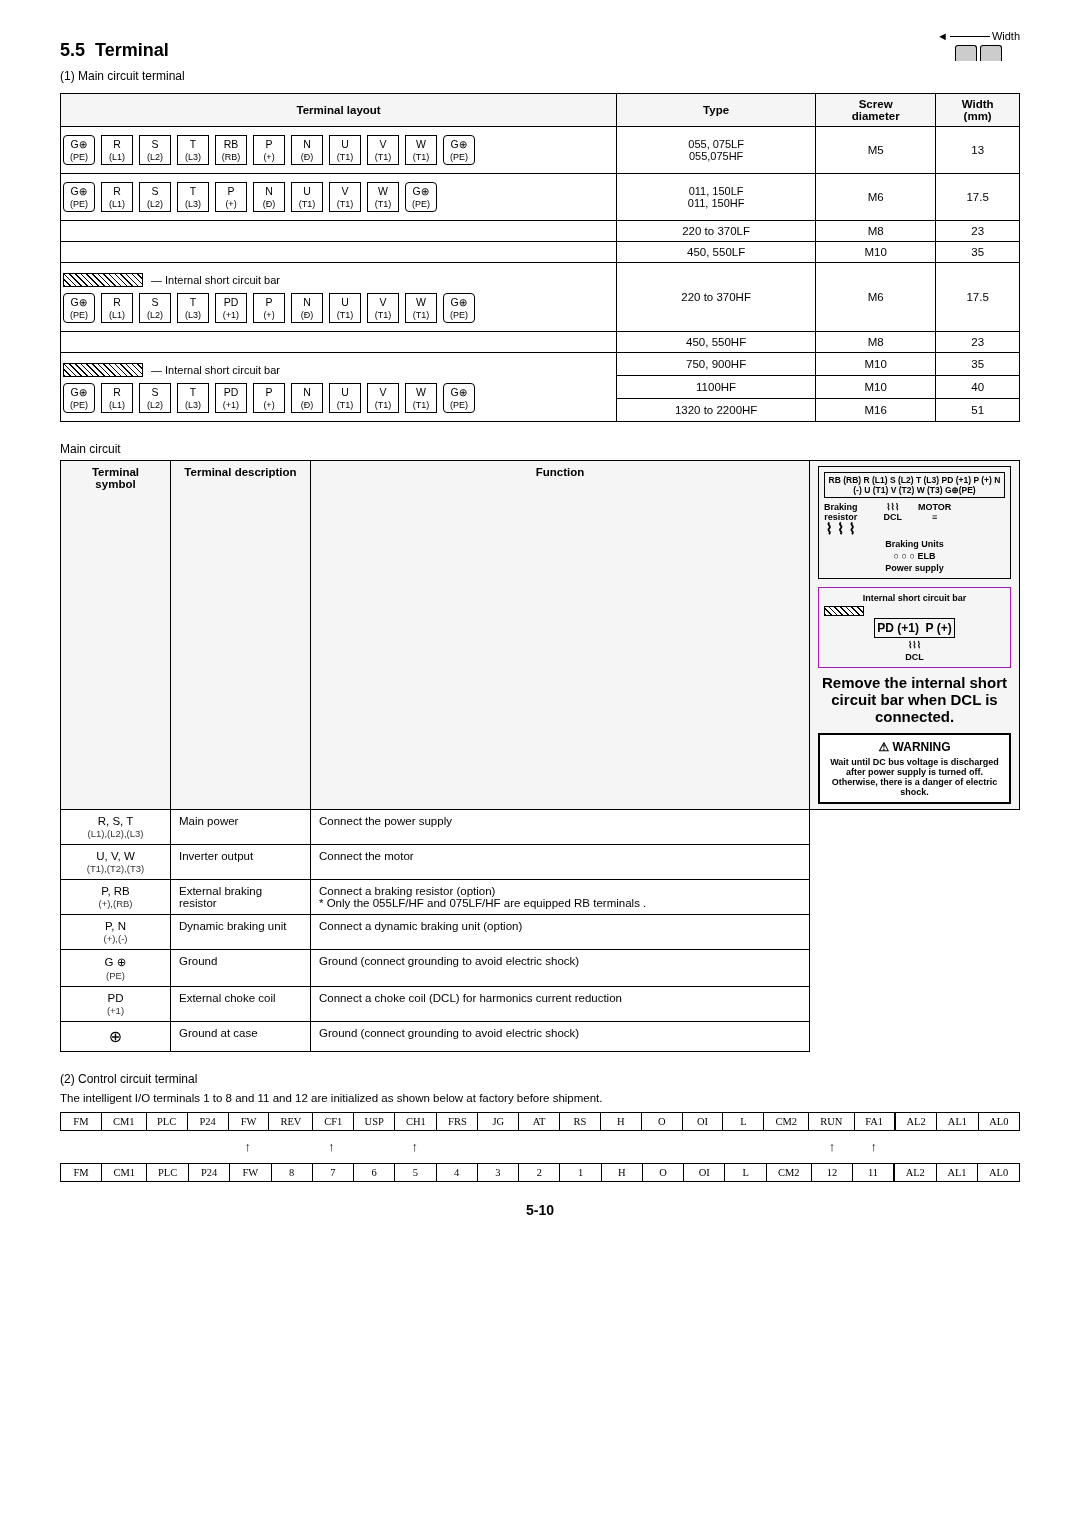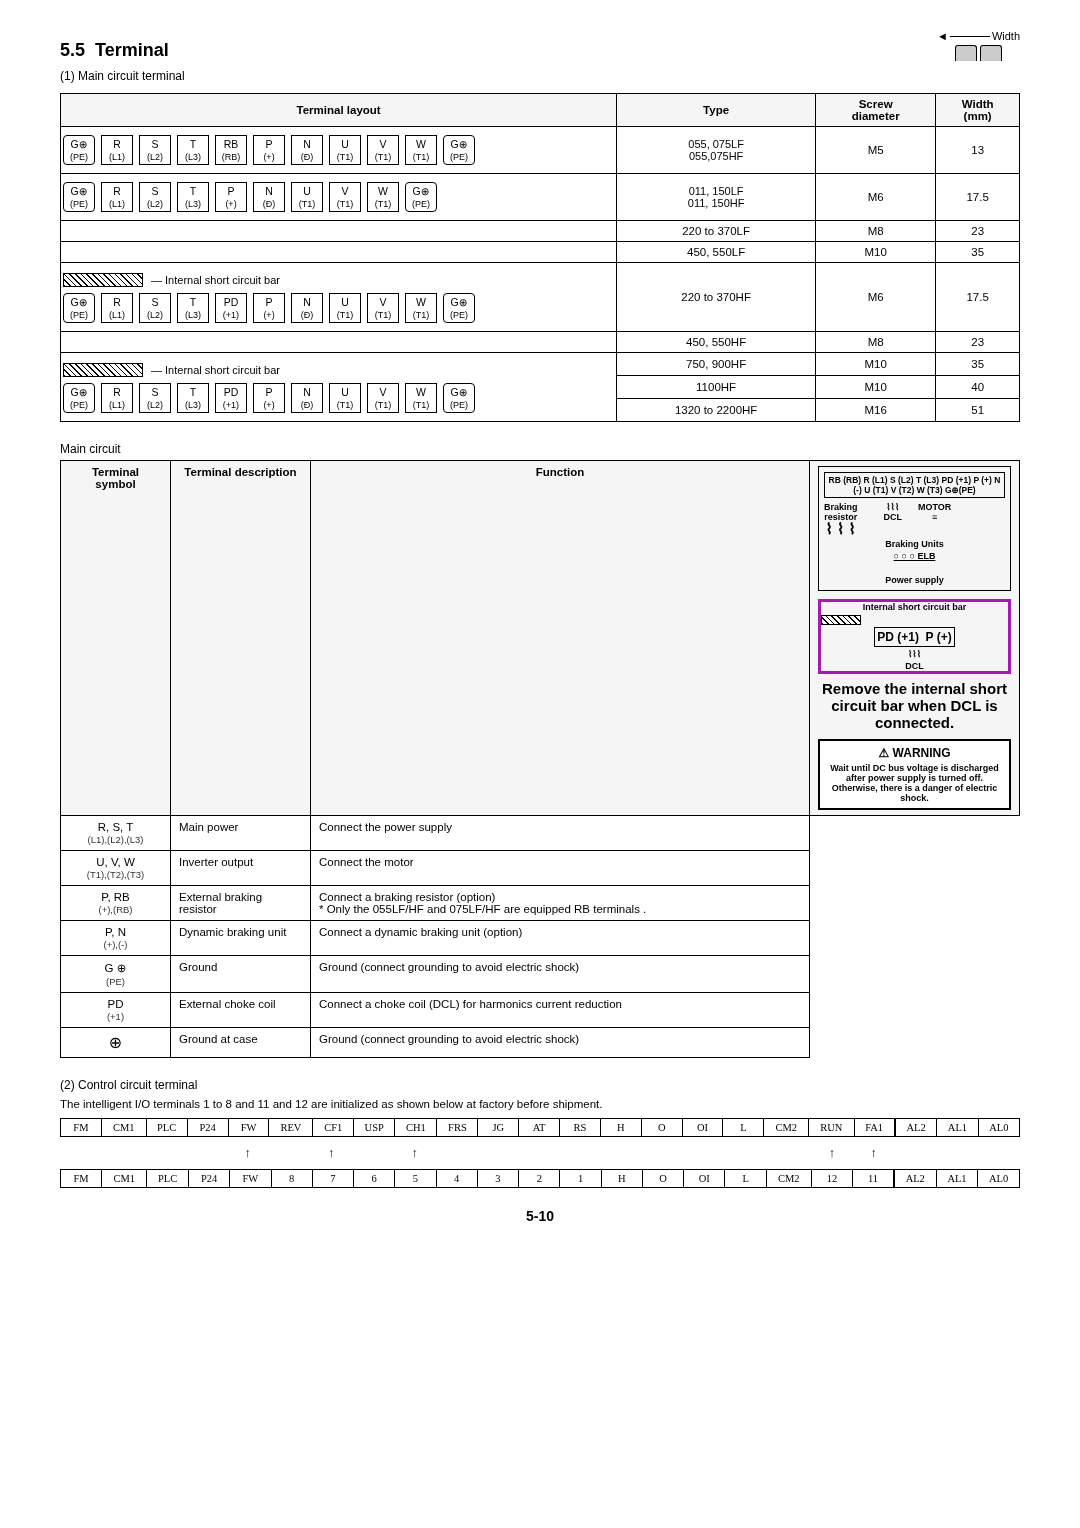--- a/index.html
+++ b/index.html
@@ -104,21 +104,22 @@
       font-size: 10.5px;
       background: #fff;
     }
     .warning-title { font-weight: bold; font-size: 12px; }
     .diagram-inner {
       border: 1px solid #000;
       padding: 5px;
       font-size: 9px;
     }
     .diagram-inner2 {
-      border: 3px solid #a21caf;
+      border: 1px solid #a21caf;
+      padding: 5px;
       font-size: 9px;
       margin-top: 8px;
     }
 
     
     .control-section { margin-top: 20px; }
     .control-note { font-size: 11.5px; margin-bottom: 8px; }
     .ctrl-table {
       width: 100%;
       border-collapse: collapse;
@@ -314,21 +315,21 @@
               <div style="margin-left:20px;">
                 <div>⌇⌇⌇</div>
                 <div>DCL</div>
               </div>
               <div style="margin-left:10px;">
                 <div>MOTOR</div>
                 <div>≡</div>
               </div>
             </div>
             <div style="font-size:9px;margin-bottom:2px;">Braking Units</div>
-            <div style="font-size:9px;margin-bottom:14px;text-decoration:underline;">○ ○ ○ ELB</div>
+            <div style="font-size:9px;margin-bottom:2px;">○ ○ ○ ELB</div>
             <div style="font-size:9px;">Power supply</div>
           </div>
           <div class="diagram-inner2">
             <div style="font-size:9px;margin-bottom:3px;">Internal short circuit bar</div>
             <div style="display:flex;align-items:center;gap:2px;margin-bottom:2px;">
               <div class="hatch" style="width:40px;height:10px;"></div>
             </div>
             <div style="font-size:12px;border:1px solid #000;padding:2px;display:inline-block;margin-bottom:2px;">
               PD (+1)&nbsp;&nbsp;P (+)
             </div>

